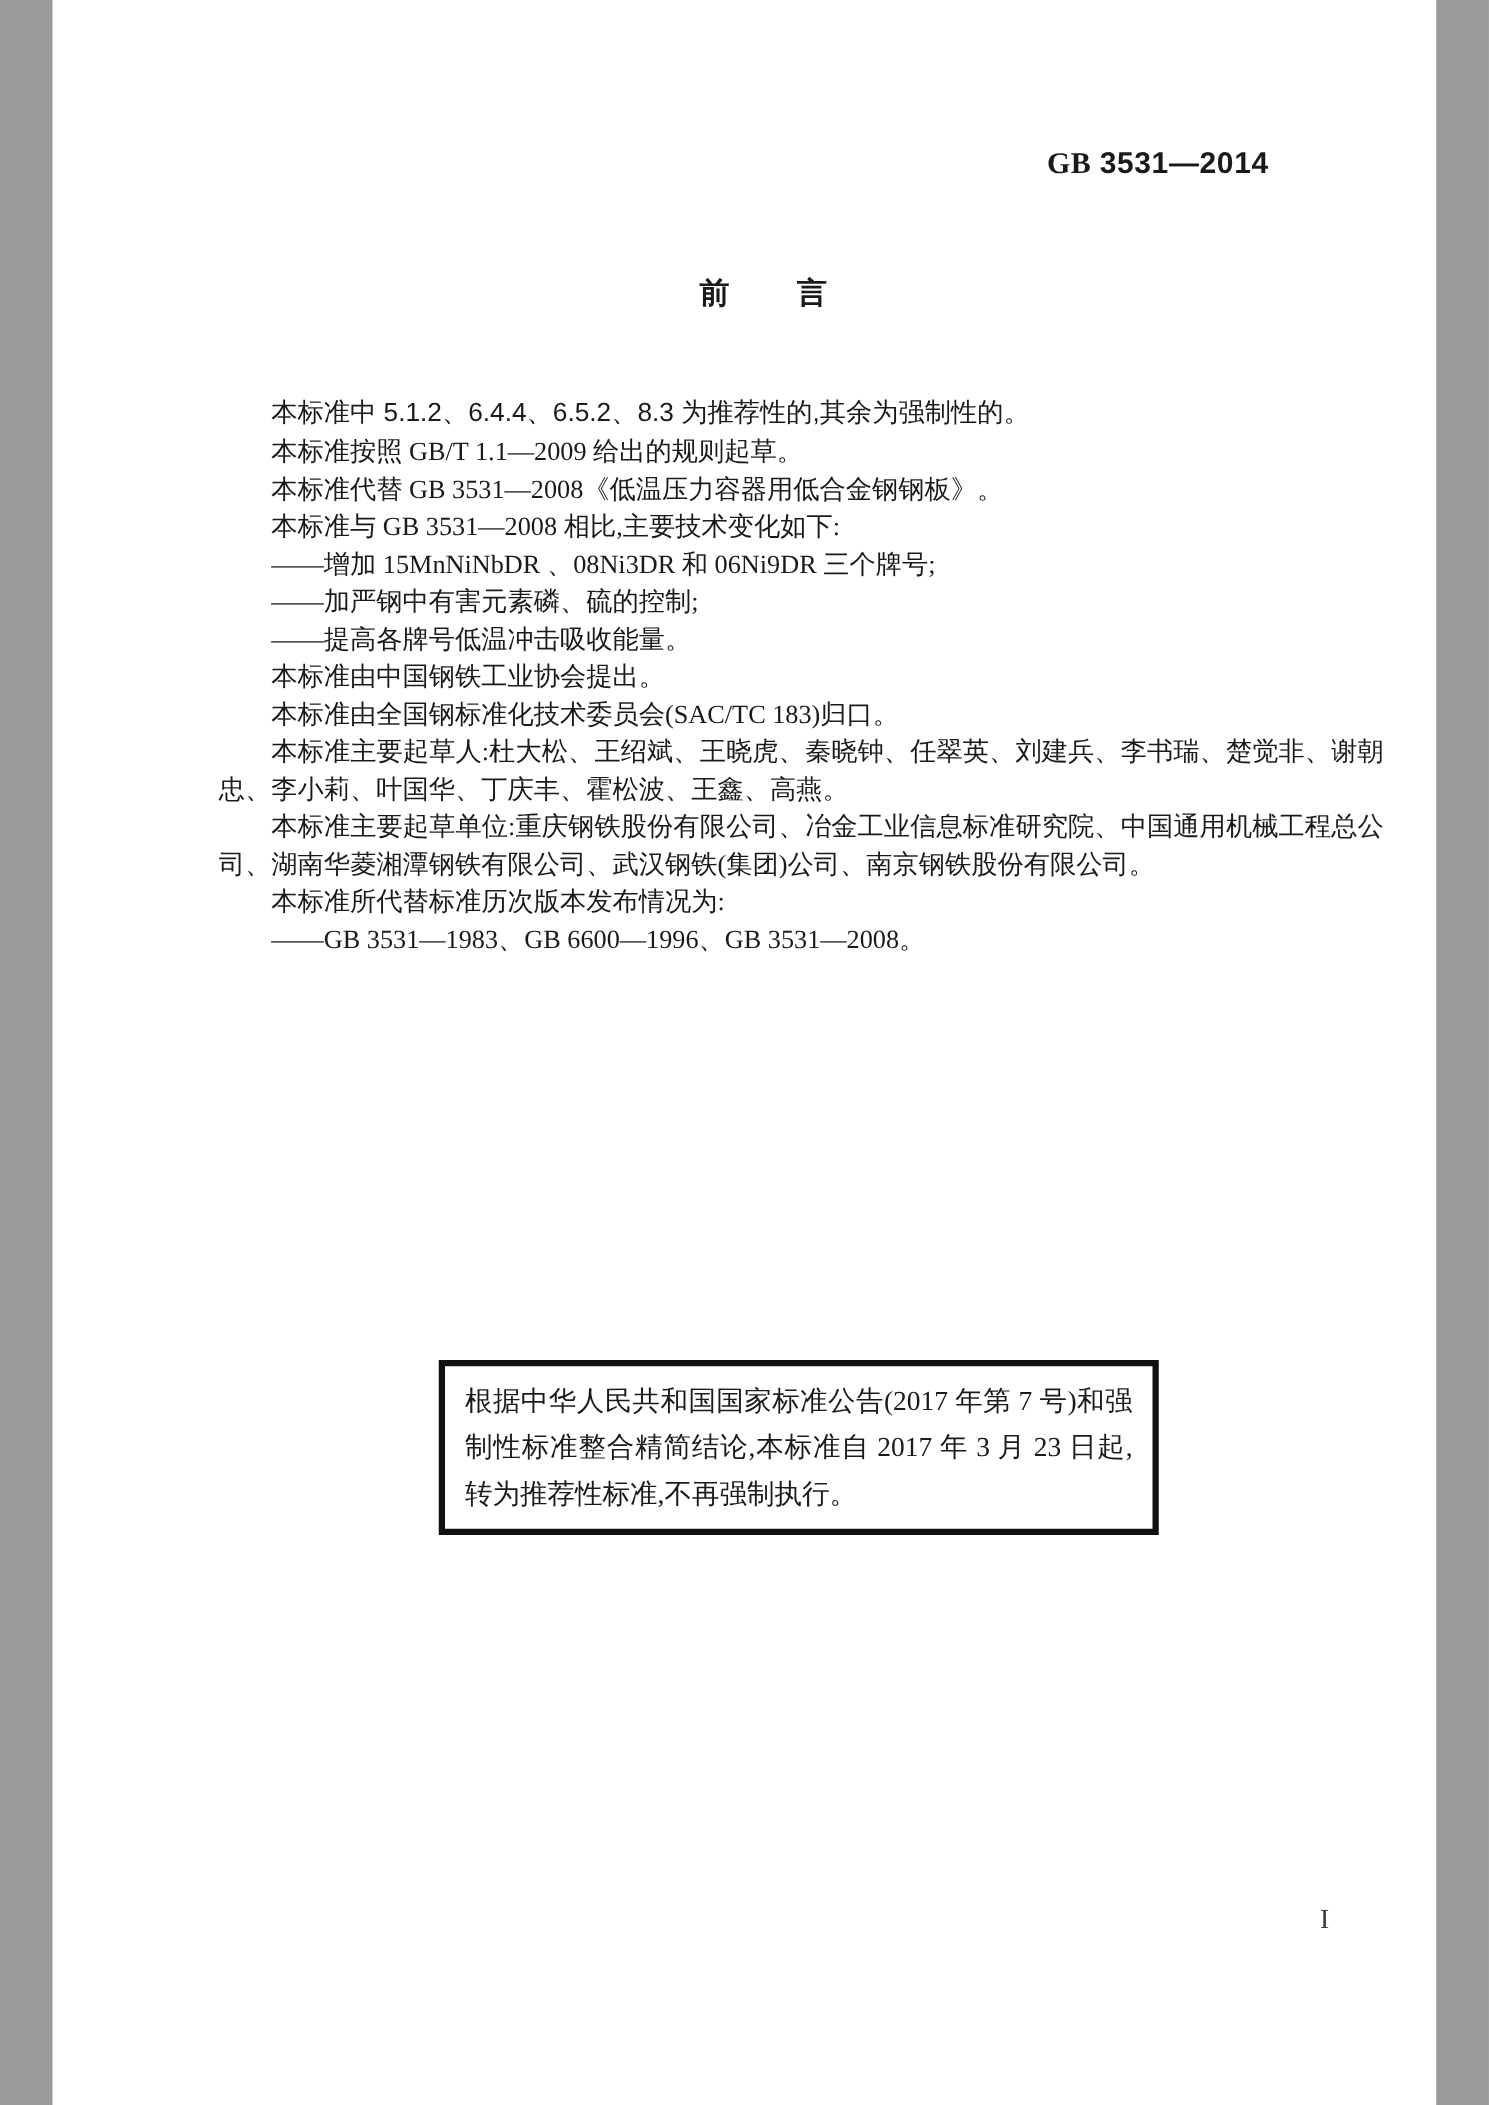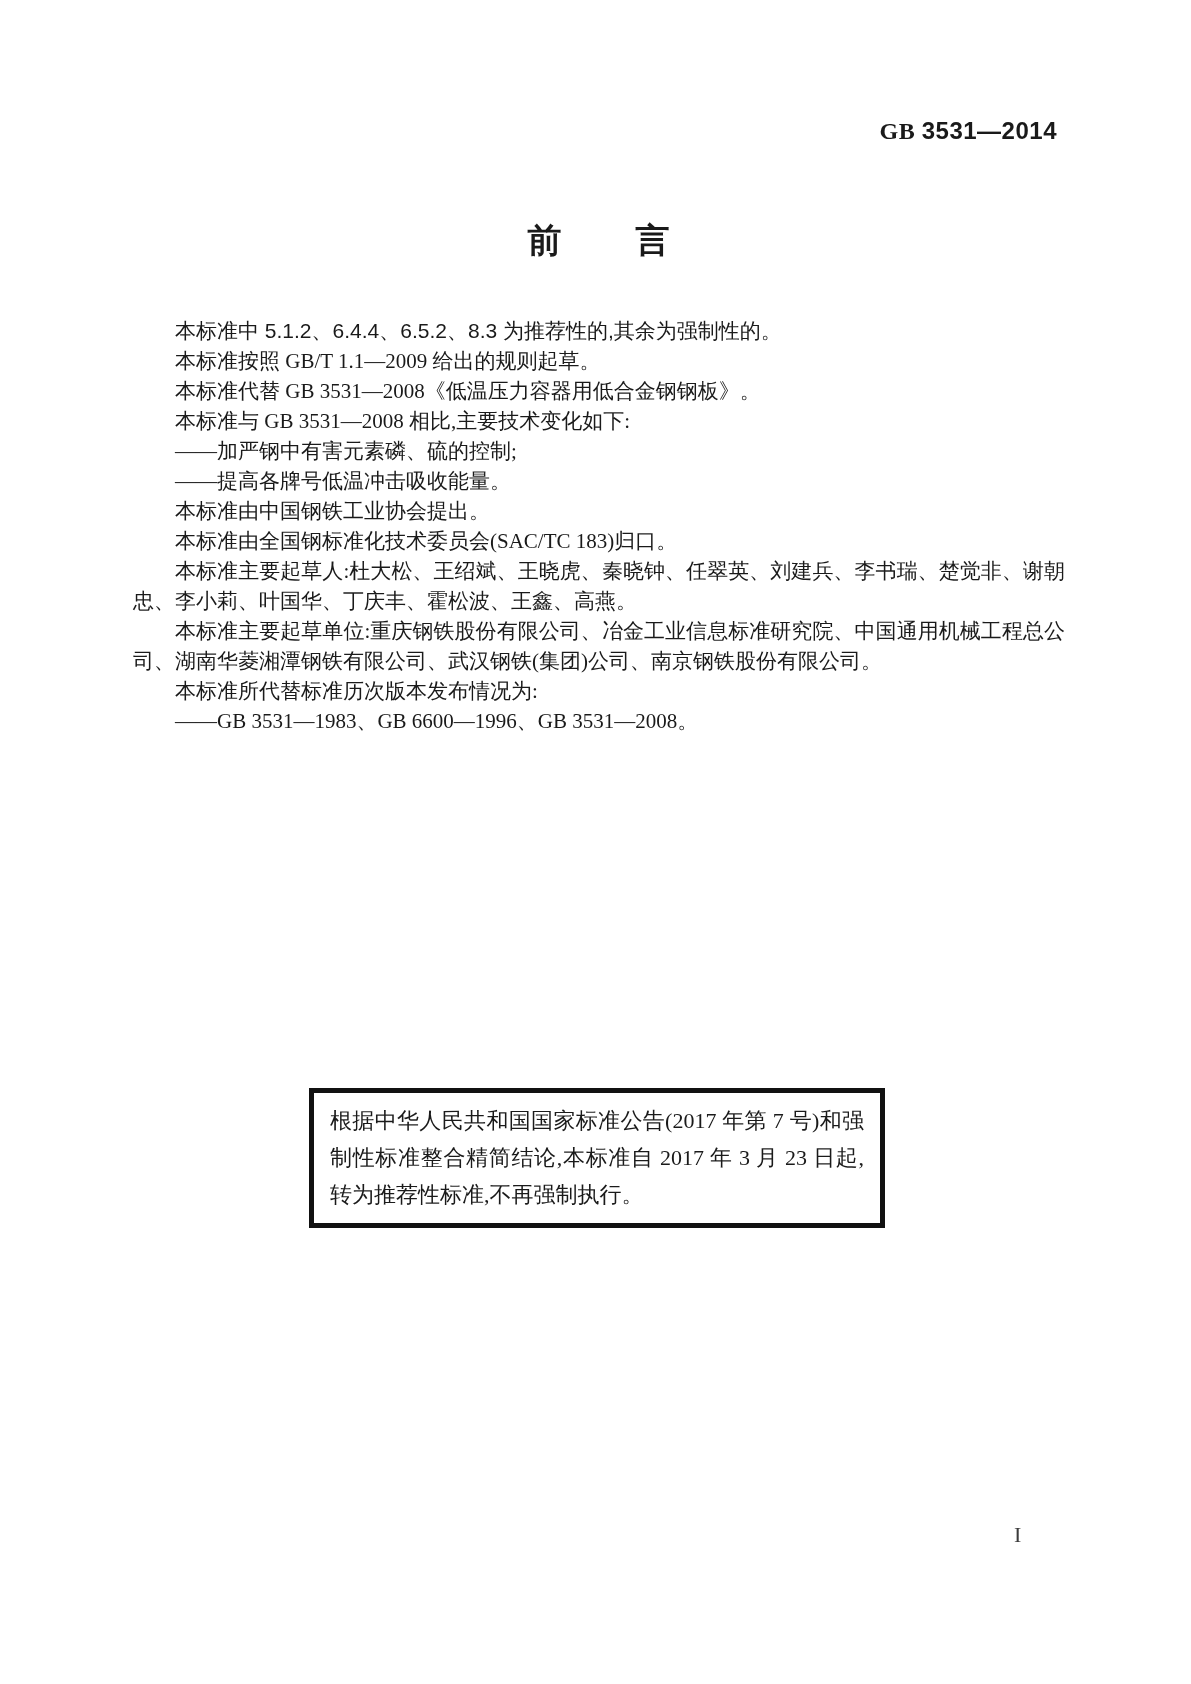--- a/index.html
+++ b/index.html
@@ -2,21 +2,21 @@
 <html><head>
 <meta charset="utf-8">
 <style>
   html, body {
     margin: 0;
     padding: 0;
     background: #9a9a9a;
   }
   .page {
     position: relative;
-    width: 1191px;
+    width: 1107px;
     height: 1684px;
     margin: 0 auto;
     background: #ffffff;
     overflow: hidden;
     color: #1a1a1a;
     font-family: "Liberation Serif", serif;
   }
   .header {
     position: absolute;
     top: 117px;
@@ -29,26 +29,26 @@
     font-family: "Liberation Serif", serif;
     font-weight: bold;
   }
   .header .number {
     font-family: "Liberation Sans", sans-serif;
     font-weight: 600;
   }
   .doc-title {
     position: absolute;
     top: 218px;
-    left: 4px;
+    left: 16px;
     width: 100%;
     text-align: center;
     font-family: "Liberation Sans", sans-serif;
     font-weight: bold;
-    font-size: 34px;
+    font-size: 24px;
     letter-spacing: 2px;
     white-space: pre;
   }
   .body-text {
     position: absolute;
     top: 316px;
     left: 133px;
     width: 932px;
     font-size: 21px;
     line-height: 30px;
@@ -94,20 +94,21 @@
     <span class="number">3531—2014</span>
   </div>
 
   <div class="doc-title">前　　言</div>
 
   <div class="body-text">
       <p class="para bold">本标准中 5.1.2、6.4.4、6.5.2、8.3 为推荐性的,其余为强制性的。</p>
       <p class="para">本标准按照 GB/T 1.1—2009 给出的规则起草。</p>
       <p class="para">本标准代替 GB 3531—2008《低温压力容器用低合金钢钢板》。</p>
       <p class="para">本标准与 GB 3531—2008 相比,主要技术变化如下:</p>
+      <p class="para">——增加 15MnNiNbDR 、08Ni3DR 和 06Ni9DR 三个牌号;</p>
       <p class="para">——加严钢中有害元素磷、硫的控制;</p>
       <p class="para">——提高各牌号低温冲击吸收能量。</p>
       <p class="para">本标准由中国钢铁工业协会提出。</p>
       <p class="para">本标准由全国钢标准化技术委员会(SAC/TC 183)归口。</p>
       <p class="para">本标准主要起草人:杜大松、王绍斌、王晓虎、秦晓钟、任翠英、刘建兵、李书瑞、楚觉非、谢朝忠、李小莉、叶国华、丁庆丰、霍松波、王鑫、高燕。</p>
       <p class="para">本标准主要起草单位:重庆钢铁股份有限公司、冶金工业信息标准研究院、中国通用机械工程总公司、湖南华菱湘潭钢铁有限公司、武汉钢铁(集团)公司、南京钢铁股份有限公司。</p>
       <p class="para">本标准所代替标准历次版本发布情况为:</p>
       <p class="para">——GB 3531—1983、GB 6600—1996、GB 3531—2008。</p>
     </div>
 

